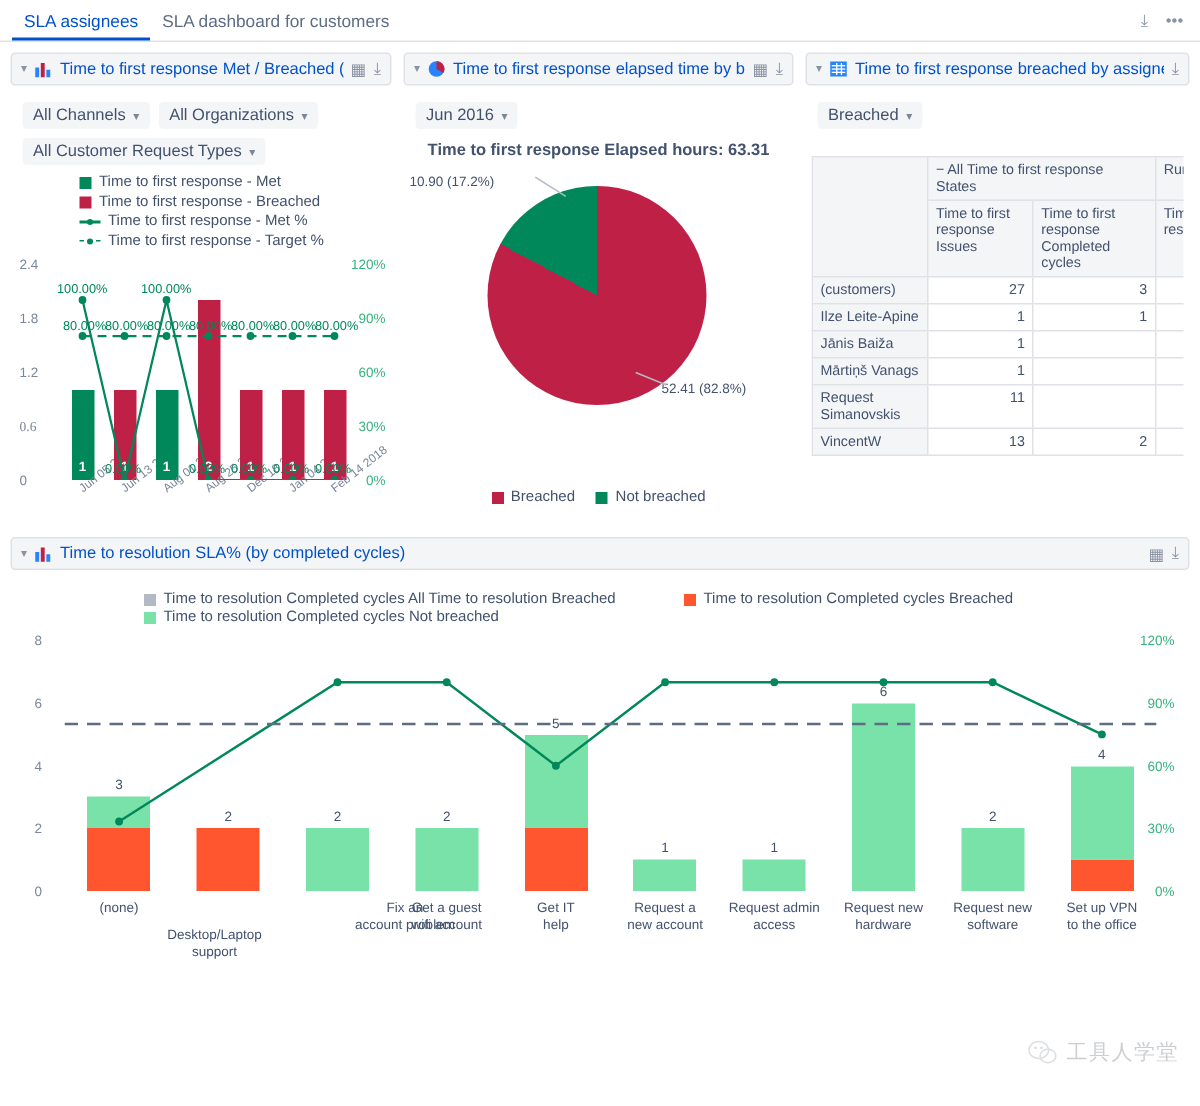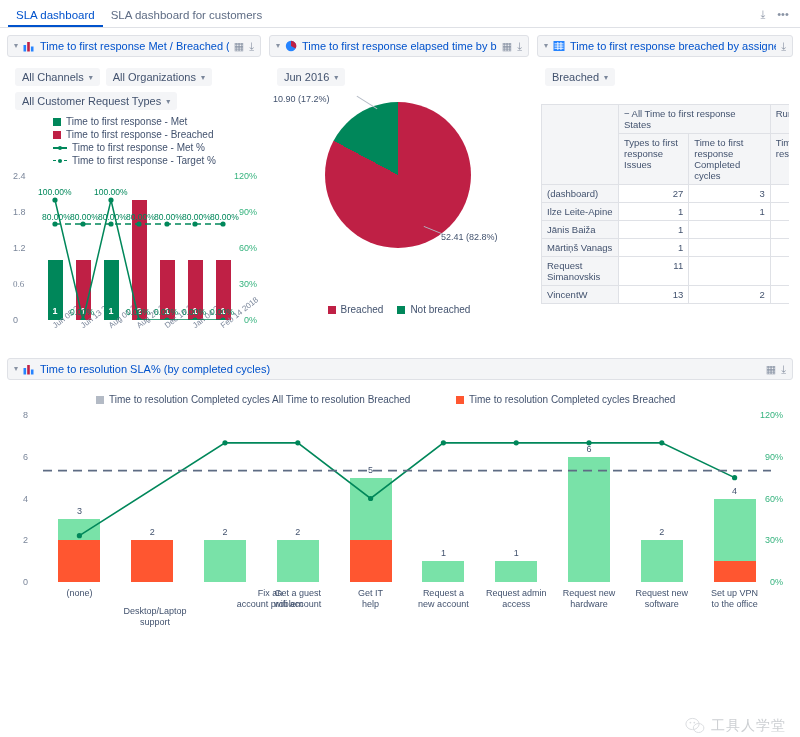--- a/index.html
+++ b/index.html
@@ -125,30 +125,30 @@
   .sbar .val {
     position:absolute; left:0; right:0; text-align:center; font-size:9px; color:#42526E;
   }
   .xtick4 {
     position:absolute; top:100%; margin-top:6px; font-size:9px; color:#42526E;
     text-align:center; line-height:11px;
   }
 
   
   #watermark {
-    position:absolute; right:14px; bottom:2px;
+    position:absolute; right:14px; bottom:26px;
     display:flex; align-items:center; gap:6px; opacity:.5;
   }
   #wm-text { font-size:14px; color:#9aa0a6; letter-spacing:1px; }
 </style>
 </head>
 <body>
 
 <div id="tabbar">
-  <div class="tab active">SLA dashboard</div>
+  <div class="tab active">SLA assignees</div>
   <div class="tab">SLA dashboard for customers</div>
   <div id="tabbar-actions">
     <div class="hdr-icon">⤓</div>
     <div class="hdr-icon">•••</div>
   </div>
 </div>
 
 <div id="dash">
 
   <div id="row1">
@@ -298,20 +298,21 @@
           <span>⤓</span>
         </span>
       </div>
       <div class="gbody">
         <div class="filters">
           <div class="pill">
             <span>Jun 2016</span>
             <span class="caret">▾</span>
           </div>
         </div>
+        <div id="pie-title">Time to first response Elapsed hours: 63.31</div>
         <div id="pie-area">
           <div id="pie" style="background: conic-gradient(rgb(191, 32, 69) 0deg, rgb(191, 32, 69) 298.019deg, rgb(0, 135, 90) 298.019deg, rgb(0, 135, 90) 360deg);"></div>
           <div class="pie-lbl" id="pie-lbl-green" style="left: 0px; top: 6px;">10.90 (17.2%)</div>
           <div class="pie-lbl" id="pie-lbl-red" style="left: 168px; top: 144px;">52.41 (82.8%)</div>
           <div class="leader" id="leader-green" style="left: 82px; top: 14px; width: 24px; transform: rotate(32deg);"></div>
           <div class="leader" id="leader-red" style="left: 150px; top: 142px; width: 22px; transform: rotate(22deg);"></div>
         </div>
         <div id="pie-legend">
             <div class="legend-item">
               <span class="swatch" style="background: rgb(191, 32, 69);"></span>
@@ -356,28 +357,28 @@
                 <col style="width:72px">
                 <col style="width:62px">
               </colgroup>
             <thead id="tbl-head">
                 <tr>
                   <th class="corner" rowspan="2"></th>
                   <th colspan="2"><span class="minus">−</span>All Time to first response States</th>
                   <th>Runnin</th>
                 </tr>
                 <tr>
-                  <th>Types to first response Issues</th>
+                  <th>Time to first response Issues</th>
                   <th>Time to first response Completed cycles</th>
                   <th>Time to first respon Issues</th>
                 </tr>
               </thead>
             <tbody id="tbl-body">
                 <tr>
-                  <td class="name">(dashboard)</td>
+                  <td class="name">(customers)</td>
                   <td class="num">27</td>
                   <td class="num">3</td>
                   <td class="num"></td>
                 </tr>
                 <tr>
                   <td class="name">Ilze Leite-Apine</td>
                   <td class="num">1</td>
                   <td class="num">1</td>
                   <td class="num"></td>
                 </tr>
@@ -429,34 +430,38 @@
     <div class="gbody">
       <div id="g4-legend">
           <div class="legend-item">
             <span class="swatch" style="background: rgb(179, 186, 197);"></span>
             <span>Time to resolution Completed cycles All Time to resolution Breached</span>
           </div>
           <div class="legend-item">
             <span class="swatch" style="background: rgb(255, 86, 48);"></span>
             <span>Time to resolution Completed cycles Breached</span>
           </div>
+          <div class="legend-item">
+            <span class="swatch" style="background: rgb(121, 226, 168);"></span>
+            <span>Time to resolution Completed cycles Not breached</span>
+          </div>
         </div>
       <div class="chart4-wrap">
         <div id="plot4">
             <div class="sbar" style="left: 15.4px; width: 42px; height: 62.625px;">
               <div class="seg" style="background: rgb(255, 86, 48); bottom: 0px; height: 66.6667%;"></div>
               <div class="seg" style="background: rgb(121, 226, 168); bottom: 66.6667%; height: 33.3333%;"></div>
               <div class="val" style="top: -13px;">3</div>
             </div>
             <div class="xtick4" style="left: -1.6px; width: 76px;">(none)</div>
             <div class="sbar" style="left: 88.2px; width: 42px; height: 41.75px;">
               <div class="seg" style="background: rgb(255, 86, 48); bottom: 0px; height: 100%;"></div>
               <div class="val" style="top: -13px;">2</div>
             </div>
-            <div class="xtick4" style="left: 74px; width: 76px; margin-top: 24px;">Desktop/Laptop<br>support</div>
+            <div class="xtick4" style="left: 62px; width: 76px; margin-top: 24px;">Desktop/Laptop<br>support</div>
             <div class="sbar" style="left: 161px; width: 42px; height: 41.75px;">
               <div class="seg" style="background: rgb(121, 226, 168); bottom: 0%; height: 100%;"></div>
               <div class="val" style="top: -13px;">2</div>
             </div>
             <div class="xtick4" style="left: 159px; width: 76px; margin-left: 30px;">Fix an<br>account problem</div>
             <div class="sbar" style="left: 233.8px; width: 42px; height: 41.75px;">
               <div class="seg" style="background: rgb(121, 226, 168); bottom: 0%; height: 100%;"></div>
               <div class="val" style="top: -13px;">2</div>
             </div>
             <div class="xtick4" style="left: 216.8px; width: 76px;">Get a guest<br>wifi account</div>

